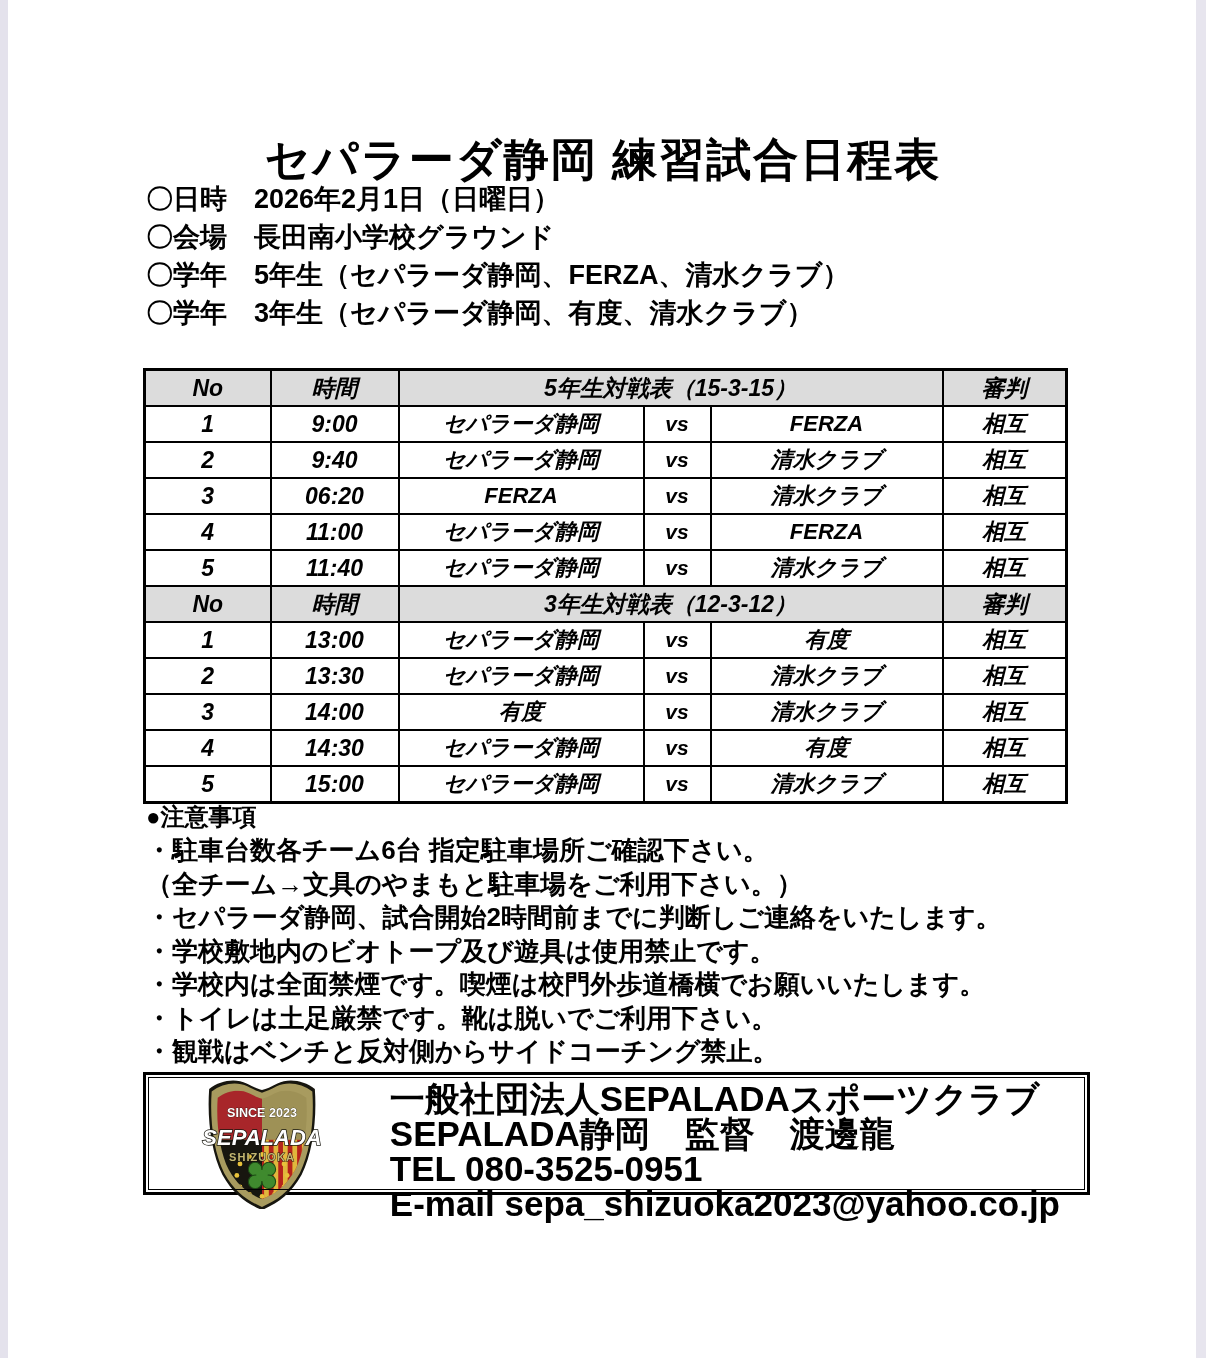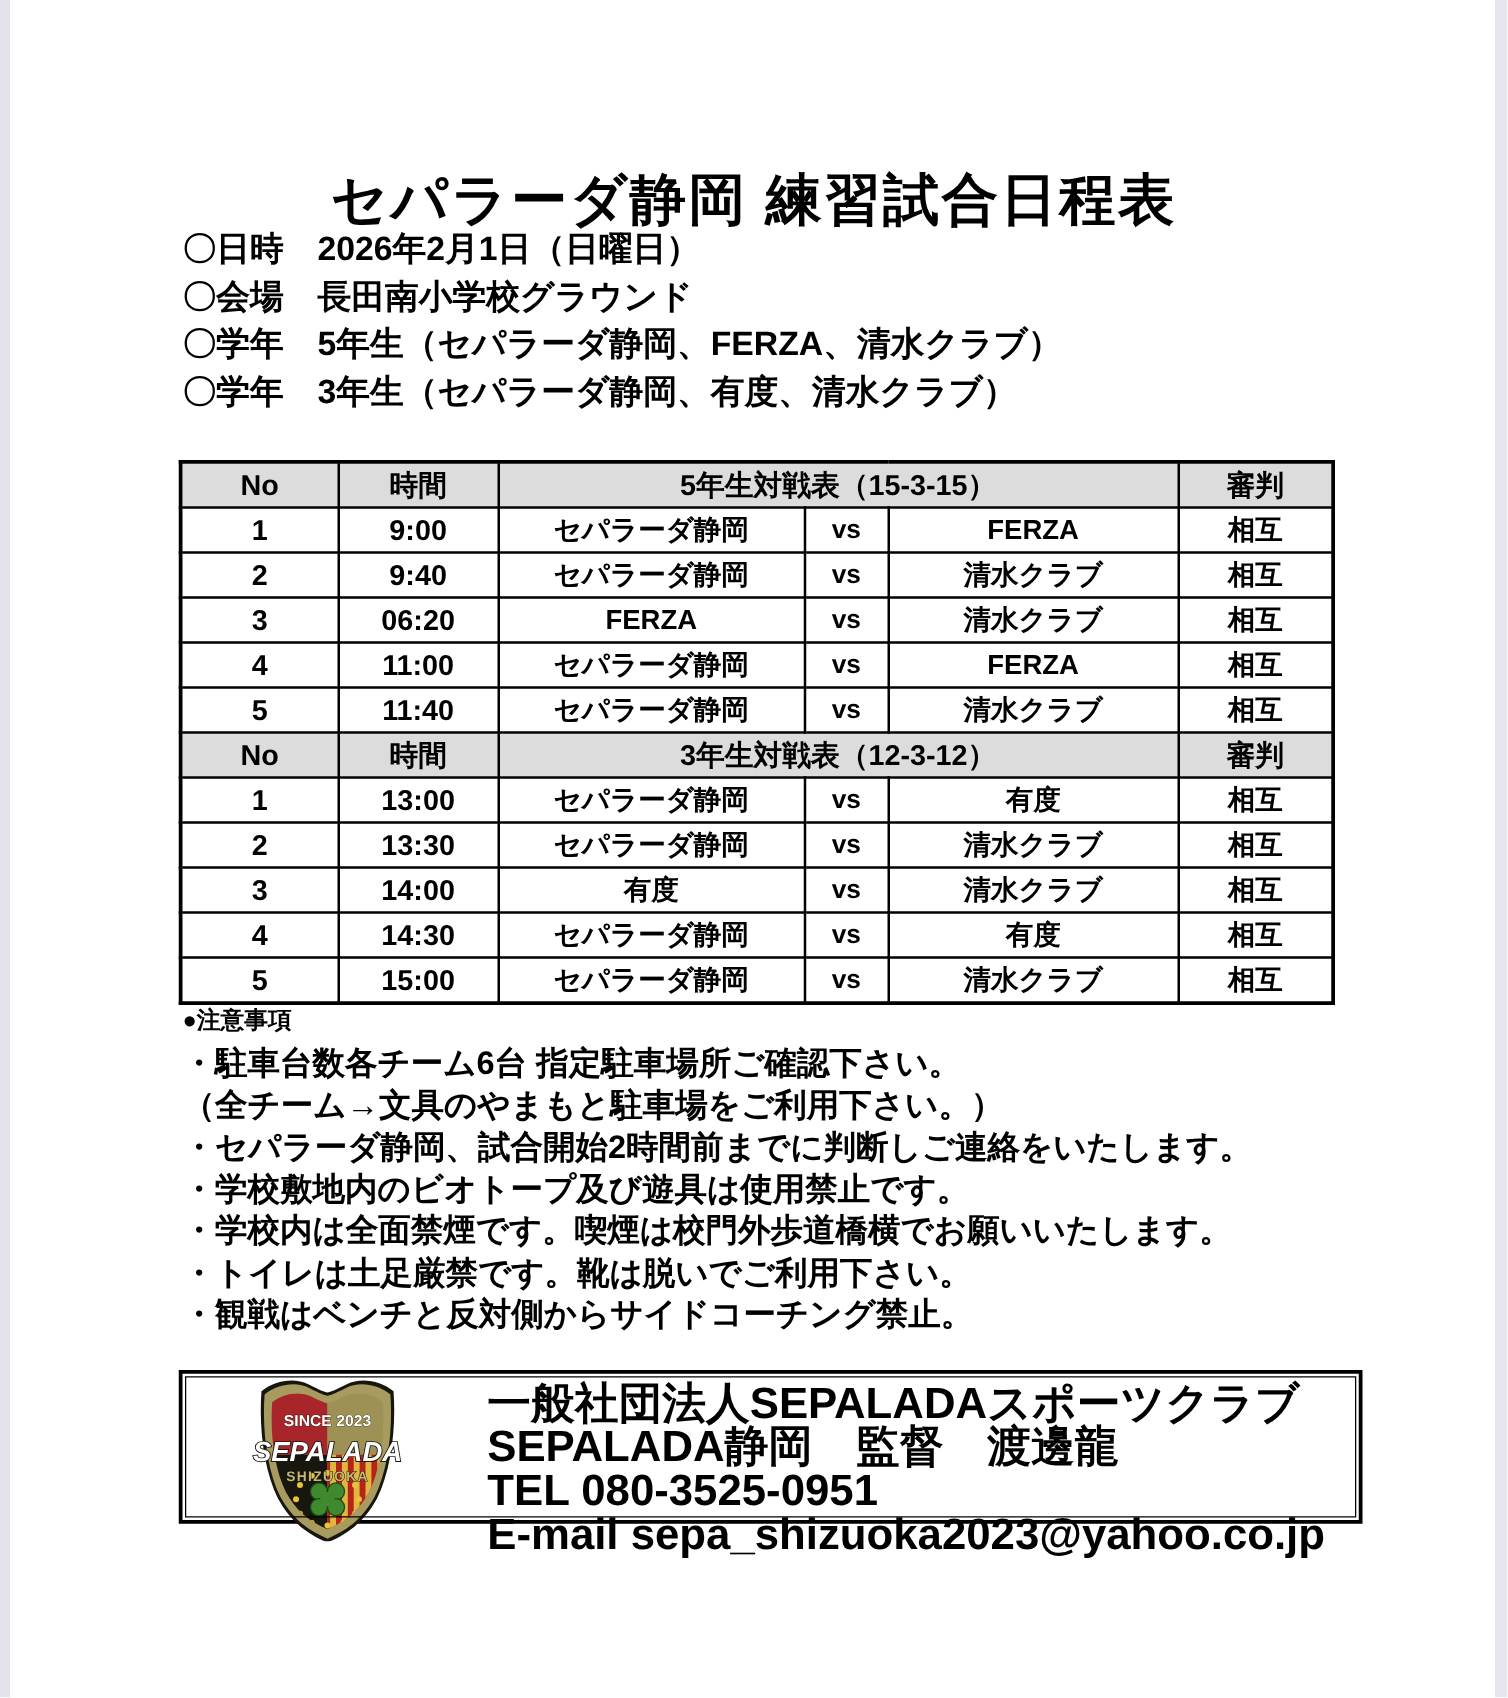--- a/index.html
+++ b/index.html
@@ -21,21 +21,21 @@
     font-size:45px; font-weight:700; letter-spacing:2px;
     white-space:nowrap;
   }
 
   .info {
     position:absolute; left:146px; top:180px;
     font-size:27px; font-weight:700; line-height:38px;
     white-space:nowrap;
   }
 
-  .schedule { position:absolute; left:143px; top:368px; }
+  .schedule { position:absolute; left:143px; top:368px;font-style:italic; }
   table.sched {
     border-collapse:collapse; table-layout:fixed;
     width:922px;
     border:3px solid #000;
   }
   table.sched th, table.sched td {
     border:2px solid #000;
     height:34px;
     padding:0 2px;
     text-align:center;
@@ -46,25 +46,25 @@
     white-space:nowrap;
   }
   table.sched th { background:#dcdcdc; font-size:23px; }
   table.sched td.vs { font-size:21px; }
   table.sched td.num { font-size:23px; }
 
   .notes {
     position:absolute; left:146px; top:800px;
     font-weight:700; white-space:nowrap;
   }
-  .notes-heading { font-size:19px; line-height:34px; }
+  .notes-heading { font-size:24px; line-height:34px; }
   .note-line { font-size:26px; line-height:33.5px; }
 
   .footer-box {
-    position:absolute; left:143px; top:1096px;
+    position:absolute; left:143px; top:1072px;
     width:947px; height:123px;
     border:3px solid #000;
     box-sizing:border-box;
   }
   .footer-box::after {
     content:""; position:absolute; inset:2px;
     border:1px solid #000; pointer-events:none;
   }
   .footer-logo {
     position:absolute; left:55px; top:4px;

